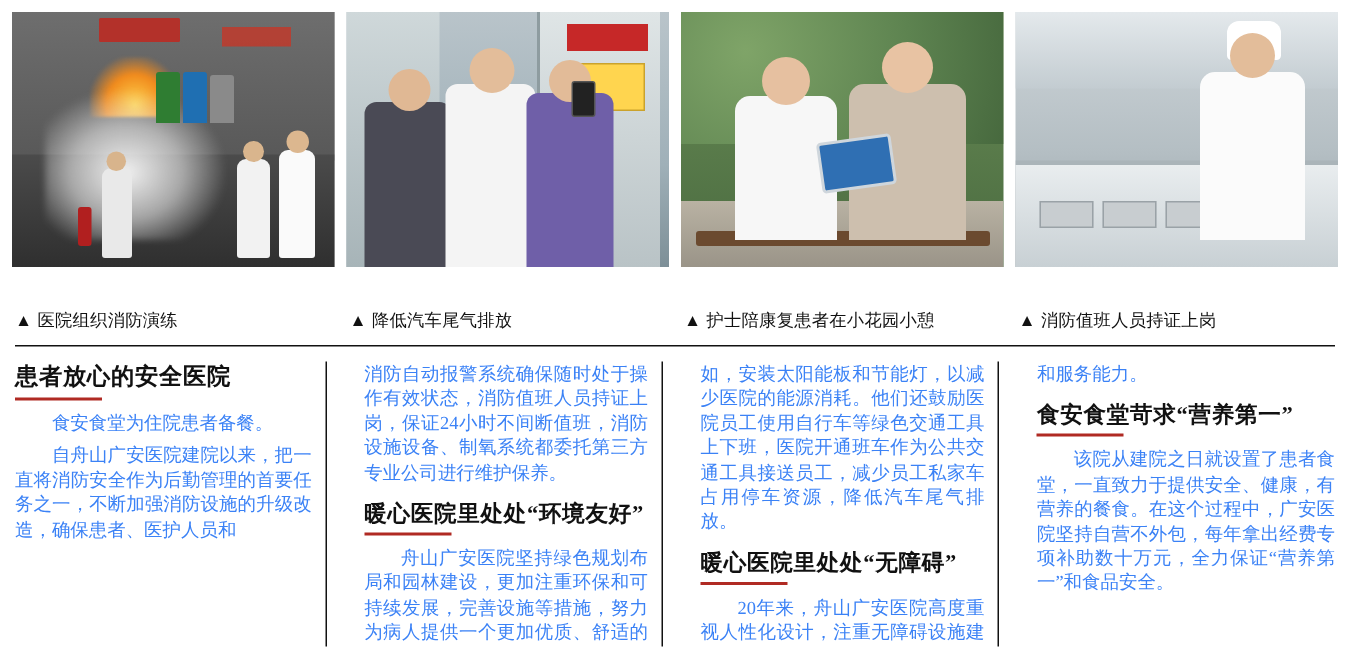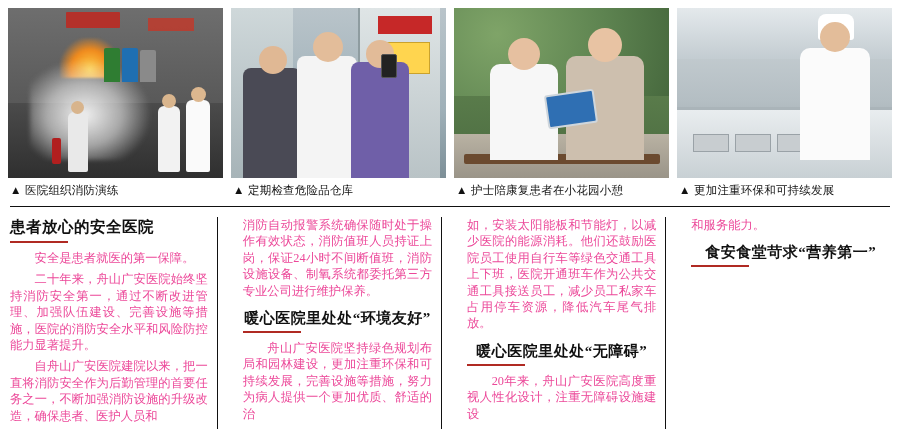--- a/index.html
+++ b/index.html
@@ -25,20 +25,21 @@
   .photo-strip {
     display: flex;
     gap: 8px;
     padding: 8px 8px 0 8px;
     box-sizing: border-box;
   }
   .photo-cell {
     width: 218px;
     display: flex;
     flex-direction: column;
+    gap: 24px;
   }
   .photo {
     position: relative;
     width: 100%;
     height: 170px;
     overflow: hidden;
     background: #3a3a3a;
   }
   .caption {
     font-size: 11.5px;
@@ -230,30 +231,29 @@
     color: #111;
   }
   .head-underline {
     width: 58px;
     height: 2px;
     background: #b02a23;
     margin: 0 0 7px 0;
   }
   h2.head.quoted {
     font-size: 15px;
-    text-align: center;
   }
   p.para {
     font-family: "Liberation Serif", serif;
     font-size: 12.3px;
     line-height: 16.4px;
     margin: 0 0 5px 0;
     text-align: justify;
     text-indent: 2em;
-    color: #ec4899;
+    color: #3b82f6;
   }
   p.para.noindent { text-indent: 0; }
   .spacer-sm { height: 5px; }
 </style>
 </head>
 <body>
 
 <div class="page">
 
   <div class="photo-strip">
@@ -281,21 +281,21 @@
       <div class="photo p2">
         <div class="shelf"></div>
         <div class="door"></div>
         <div class="sign"></div>
         <div class="sign2"></div>
         <div class="nurse n1"></div>
         <div class="nurse n2"></div>
         <div class="nurse n3"></div>
         <div class="phone"></div>
       </div>
-      <div class="caption">▲ 定期检查危险品仓库</div>
+      <div class="caption">▲ 降低汽车尾气排放</div>
     </div>
 
     <div class="photo-cell">
       <div class="photo p3">
         <div class="hedge"></div>
         <div class="path"></div>
         <div class="bench"></div>
         <div class="pnurse"></div>
         <div class="ppatient"></div>
         <div class="tablet"></div>
@@ -307,34 +307,33 @@
       <div class="photo p4">
         <div class="hood"></div>
         <div class="counter"></div>
         <div class="tray t1"></div>
         <div class="tray t2"></div>
         <div class="tray t3"></div>
         <div class="tray t4"></div>
         <div class="hat"></div>
         <div class="chef"></div>
       </div>
-      <div class="caption">▲ 更加注重环保和可持续发展</div>
+      <div class="caption">▲ 消防值班人员持证上岗</div>
     </div>
 
   </div>
 
   <div class="rule"></div>
 
   <div class="columns">
 
     <div class="col">
       <h2 class="head">患者放心的安全医院</h2>
       <div class="head-underline"></div>
-      <p class="para">安全是患者就医的第一保障。</p>
-      <p class="para">二十年来，舟山广安医院始终坚持消防安全第一，通过不断改进管理、加强队伍建设、完善设施等措施，医院的消防安全水平和风险防控能力显著提升。</p>
+      <p class="para">食安食堂为住院患者备餐。</p>
       <p class="para">自舟山广安医院建院以来，把一直将消防安全作为后勤管理的首要任务之一，不断加强消防设施的升级改造，确保患者、医护人员和</p>
     </div>
 
     <div class="col">
       <p class="para noindent">消防自动报警系统确保随时处于操作有效状态，消防值班人员持证上岗，保证24小时不间断值班，消防设施设备、制氧系统都委托第三方专业公司进行维护保养。</p>
       <div class="spacer-sm"></div>
       <h2 class="head quoted">暖心医院里处处“环境友好”</h2>
       <div class="head-underline"></div>
       <p class="para">舟山广安医院坚持绿色规划布局和园林建设，更加注重环保和可持续发展，完善设施等措施，努力为病人提供一个更加优质、舒适的治</p>
     </div>
@@ -345,16 +344,17 @@
       <h2 class="head quoted">暖心医院里处处“无障碍”</h2>
       <div class="head-underline"></div>
       <p class="para">20年来，舟山广安医院高度重视人性化设计，注重无障碍设施建设</p>
     </div>
 
     <div class="col">
       <p class="para noindent">和服务能力。</p>
       <div class="spacer-sm"></div>
       <h2 class="head quoted">食安食堂苛求“营养第一”</h2>
       <div class="head-underline"></div>
+      <p class="para">该院从建院之日就设置了患者食堂，一直致力于提供安全、健康，有营养的餐食。在这个过程中，广安医院坚持自营不外包，每年拿出经费专项补助数十万元，全力保证“营养第一”和食品安全。</p>
     </div>
 
   </div>
 </div>
 
 </body></html>

